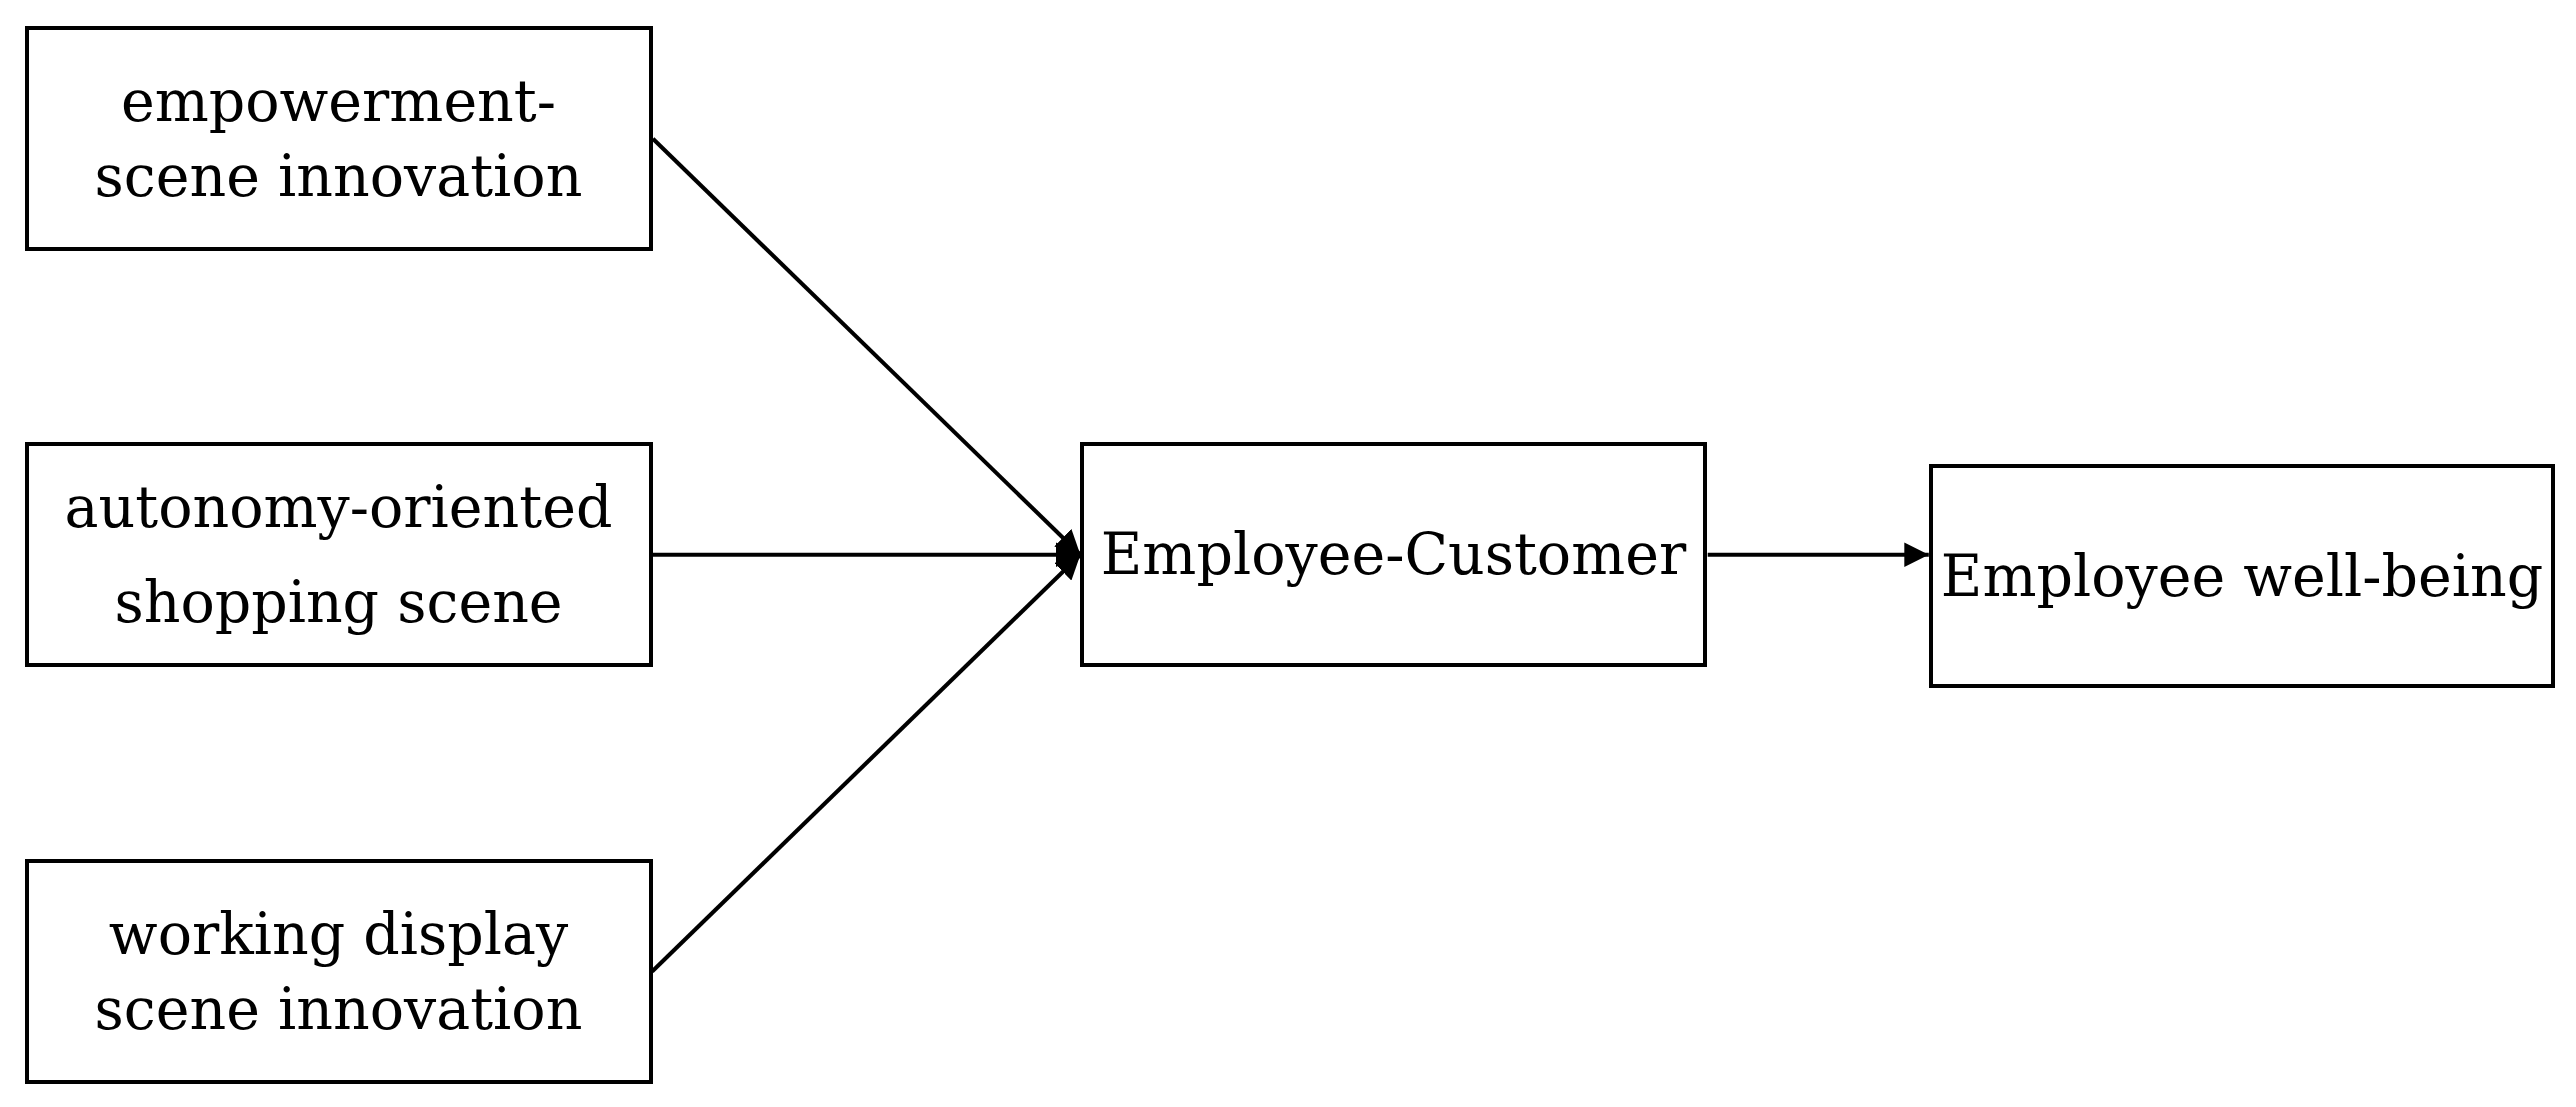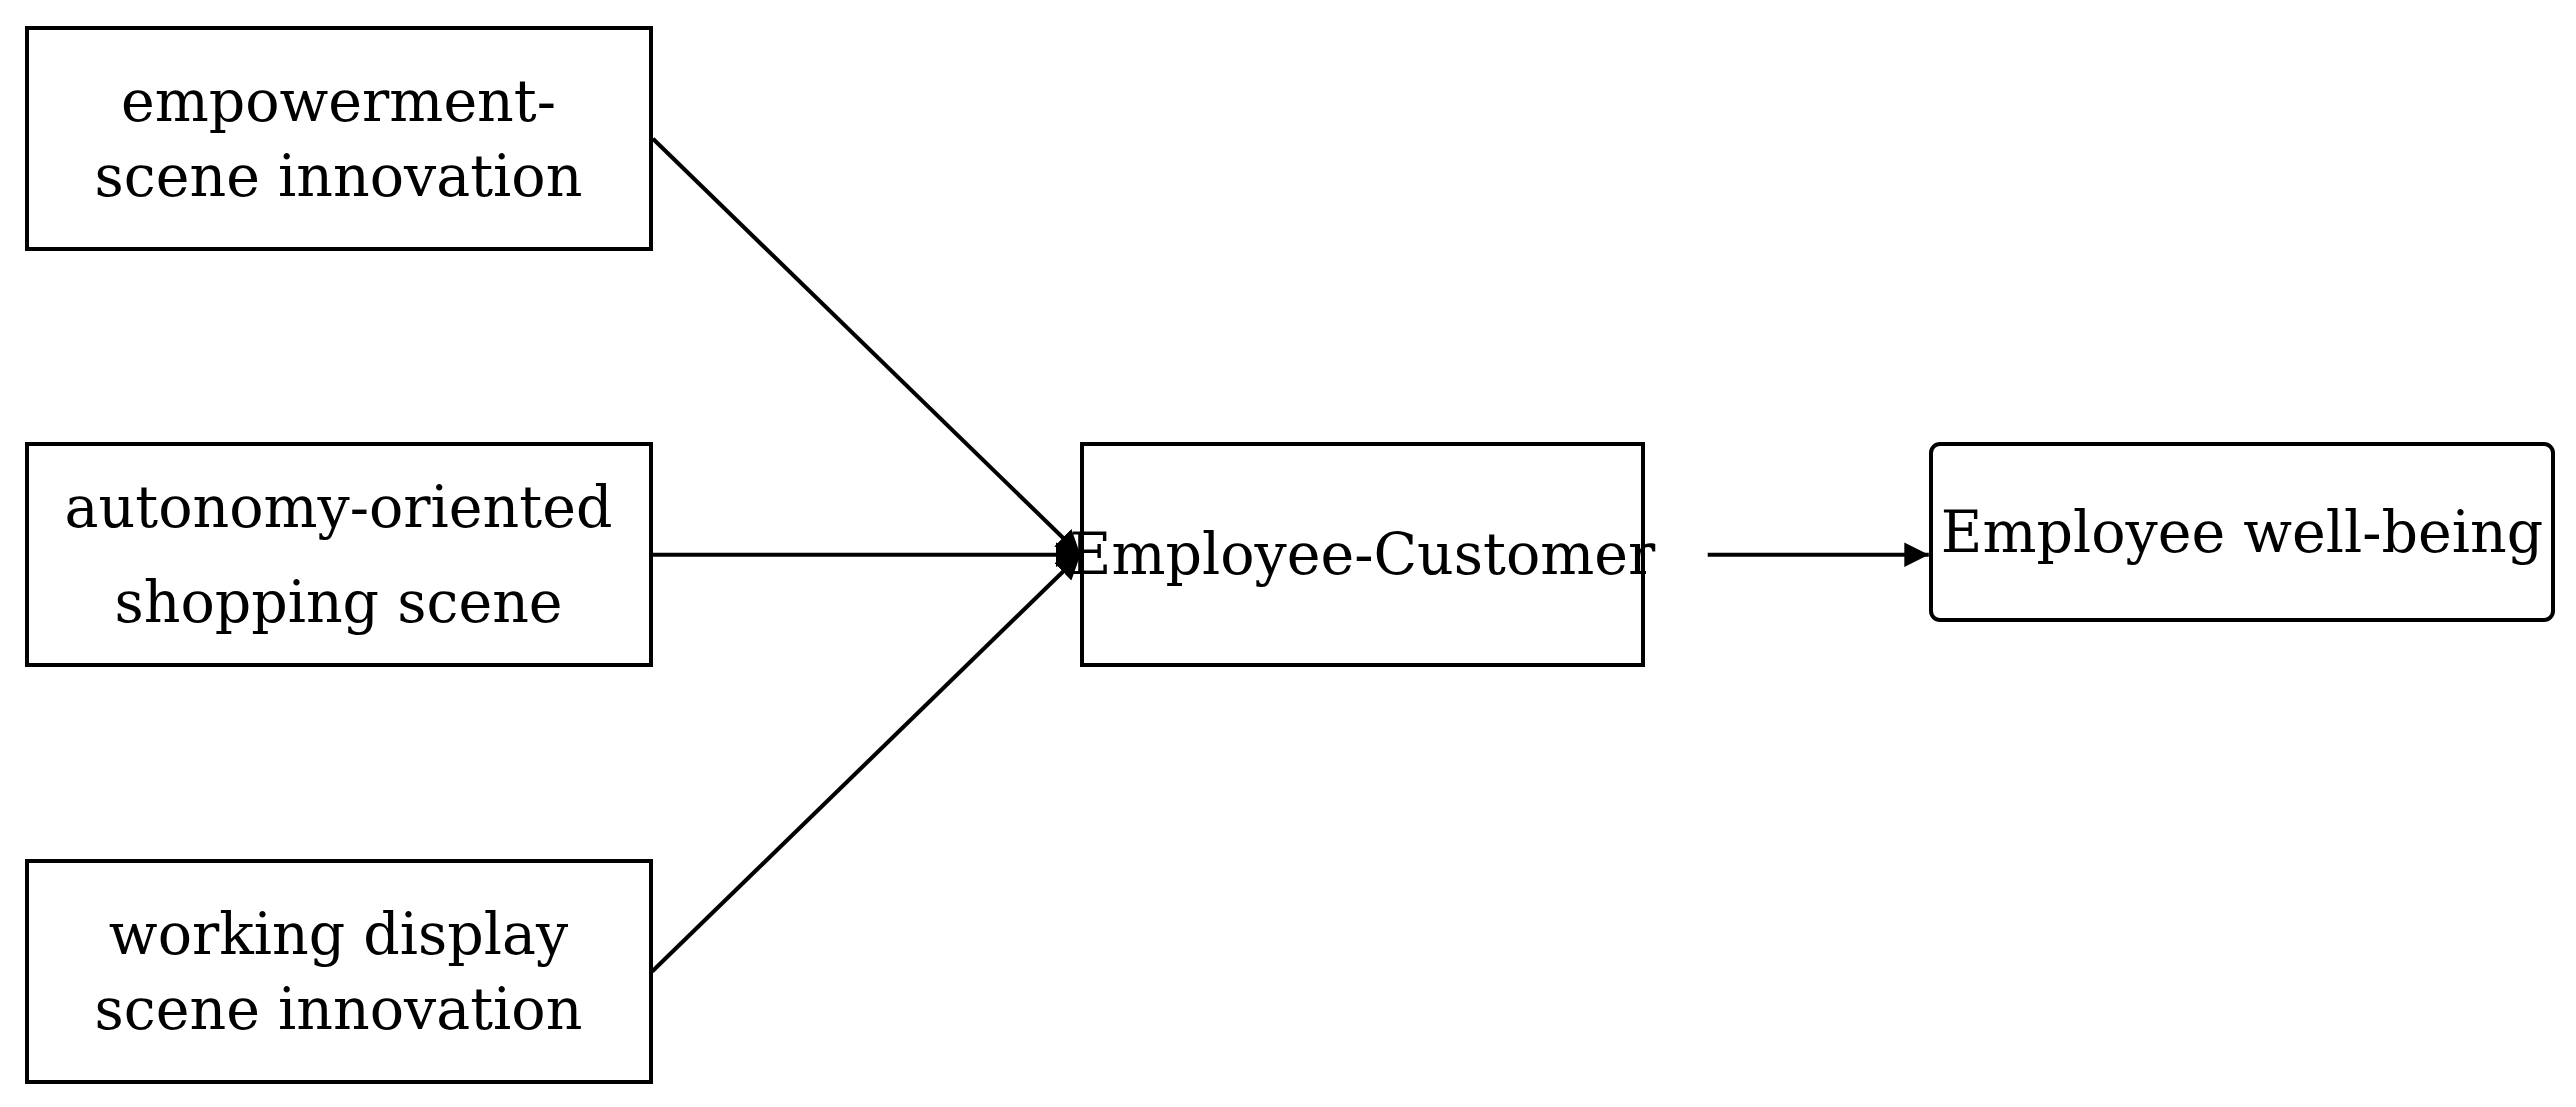--- a/index.html
+++ b/index.html
@@ -26,22 +26,22 @@
     align-items: center;
     justify-content: center;
     text-align: center;
     font-size: 57px;
     line-height: 75px;
     white-space: nowrap;
   }
   #node-empowerment { left: 24.5px;   top: 26px;   width: 628px; height: 225px; }
   #node-autonomy    { left: 24.5px;   top: 442px;  width: 628px; height: 225px; gap: 20px; }
   #node-thematic    { left: 24.5px;   top: 859px; width: 628px; height: 225px; }
-  #node-interaction { left: 1080px; top: 442px;  width: 565px; height: 225px; }
-  #node-wellbeing   { left: 1929px; top: 442px;  width: 626px; height: 180px; border-radius: 11px; }
+  #node-interaction { left: 1080px; top: 442px;  width: 627px; height: 225px; }
+  #node-wellbeing   { left: 1929px; top: 464px;  width: 626px; height: 224px; }
   .edges-layer {
     position: absolute;
     left: 0;
     top: 0;
     width: 2576px;
     height: 1107px;
     pointer-events: none;
   }
   .edge-line {
     stroke: #000000;

